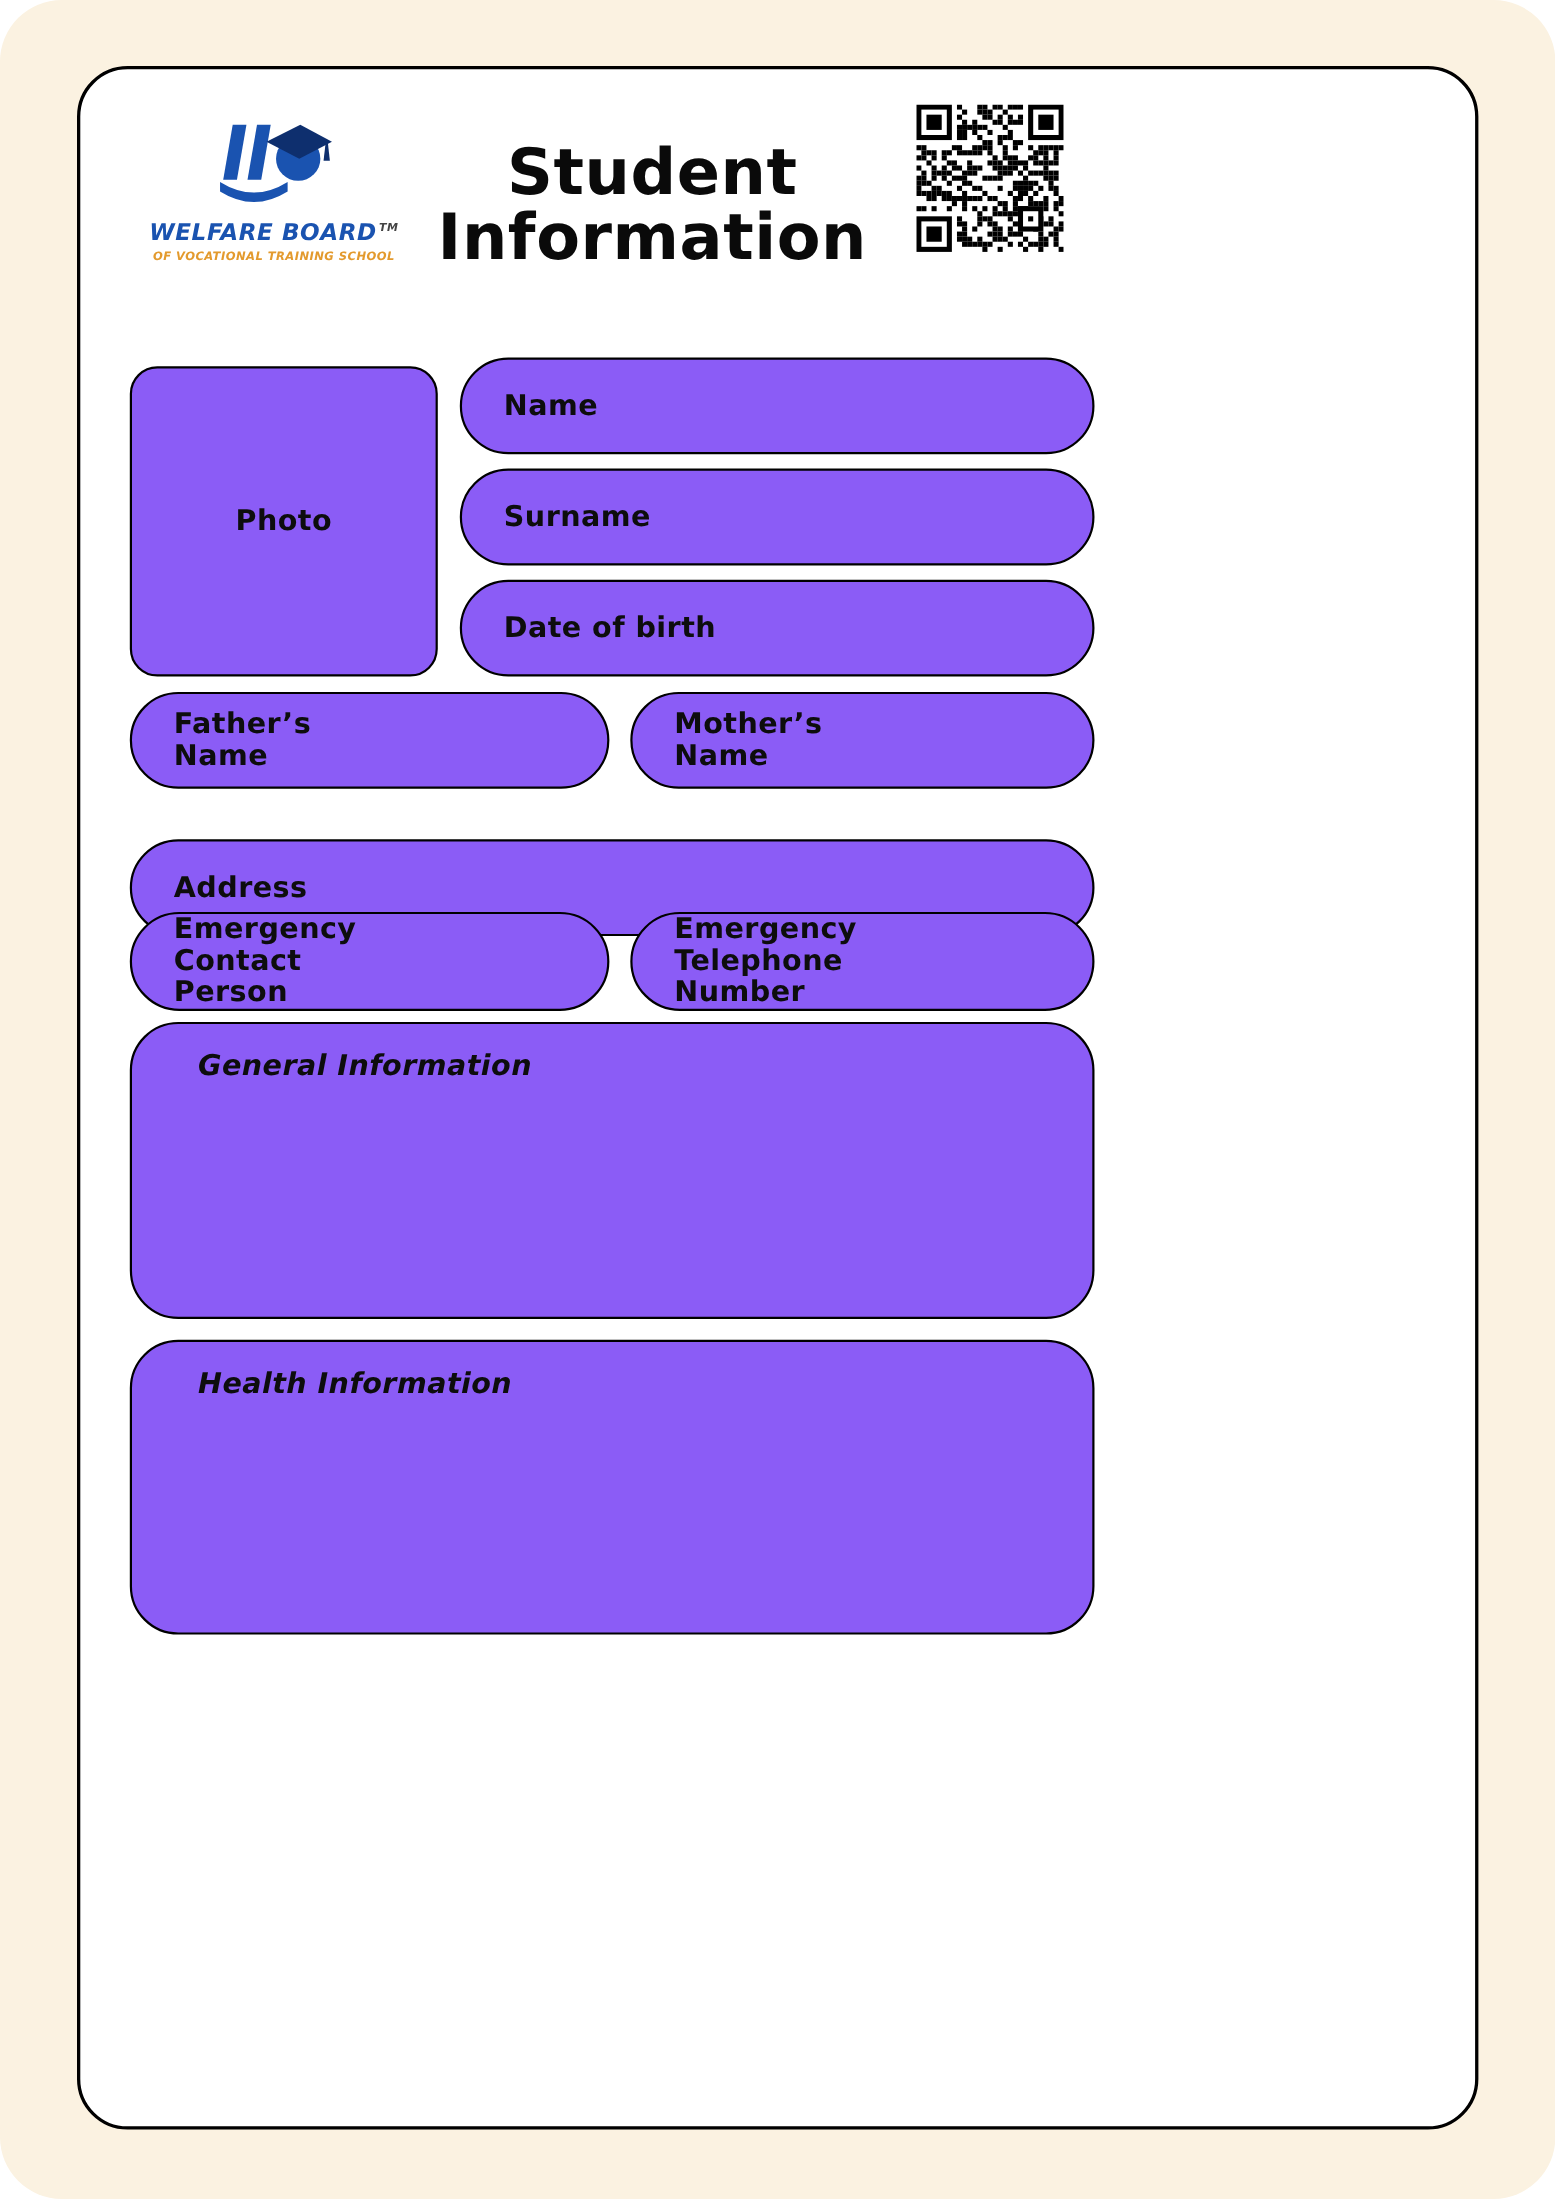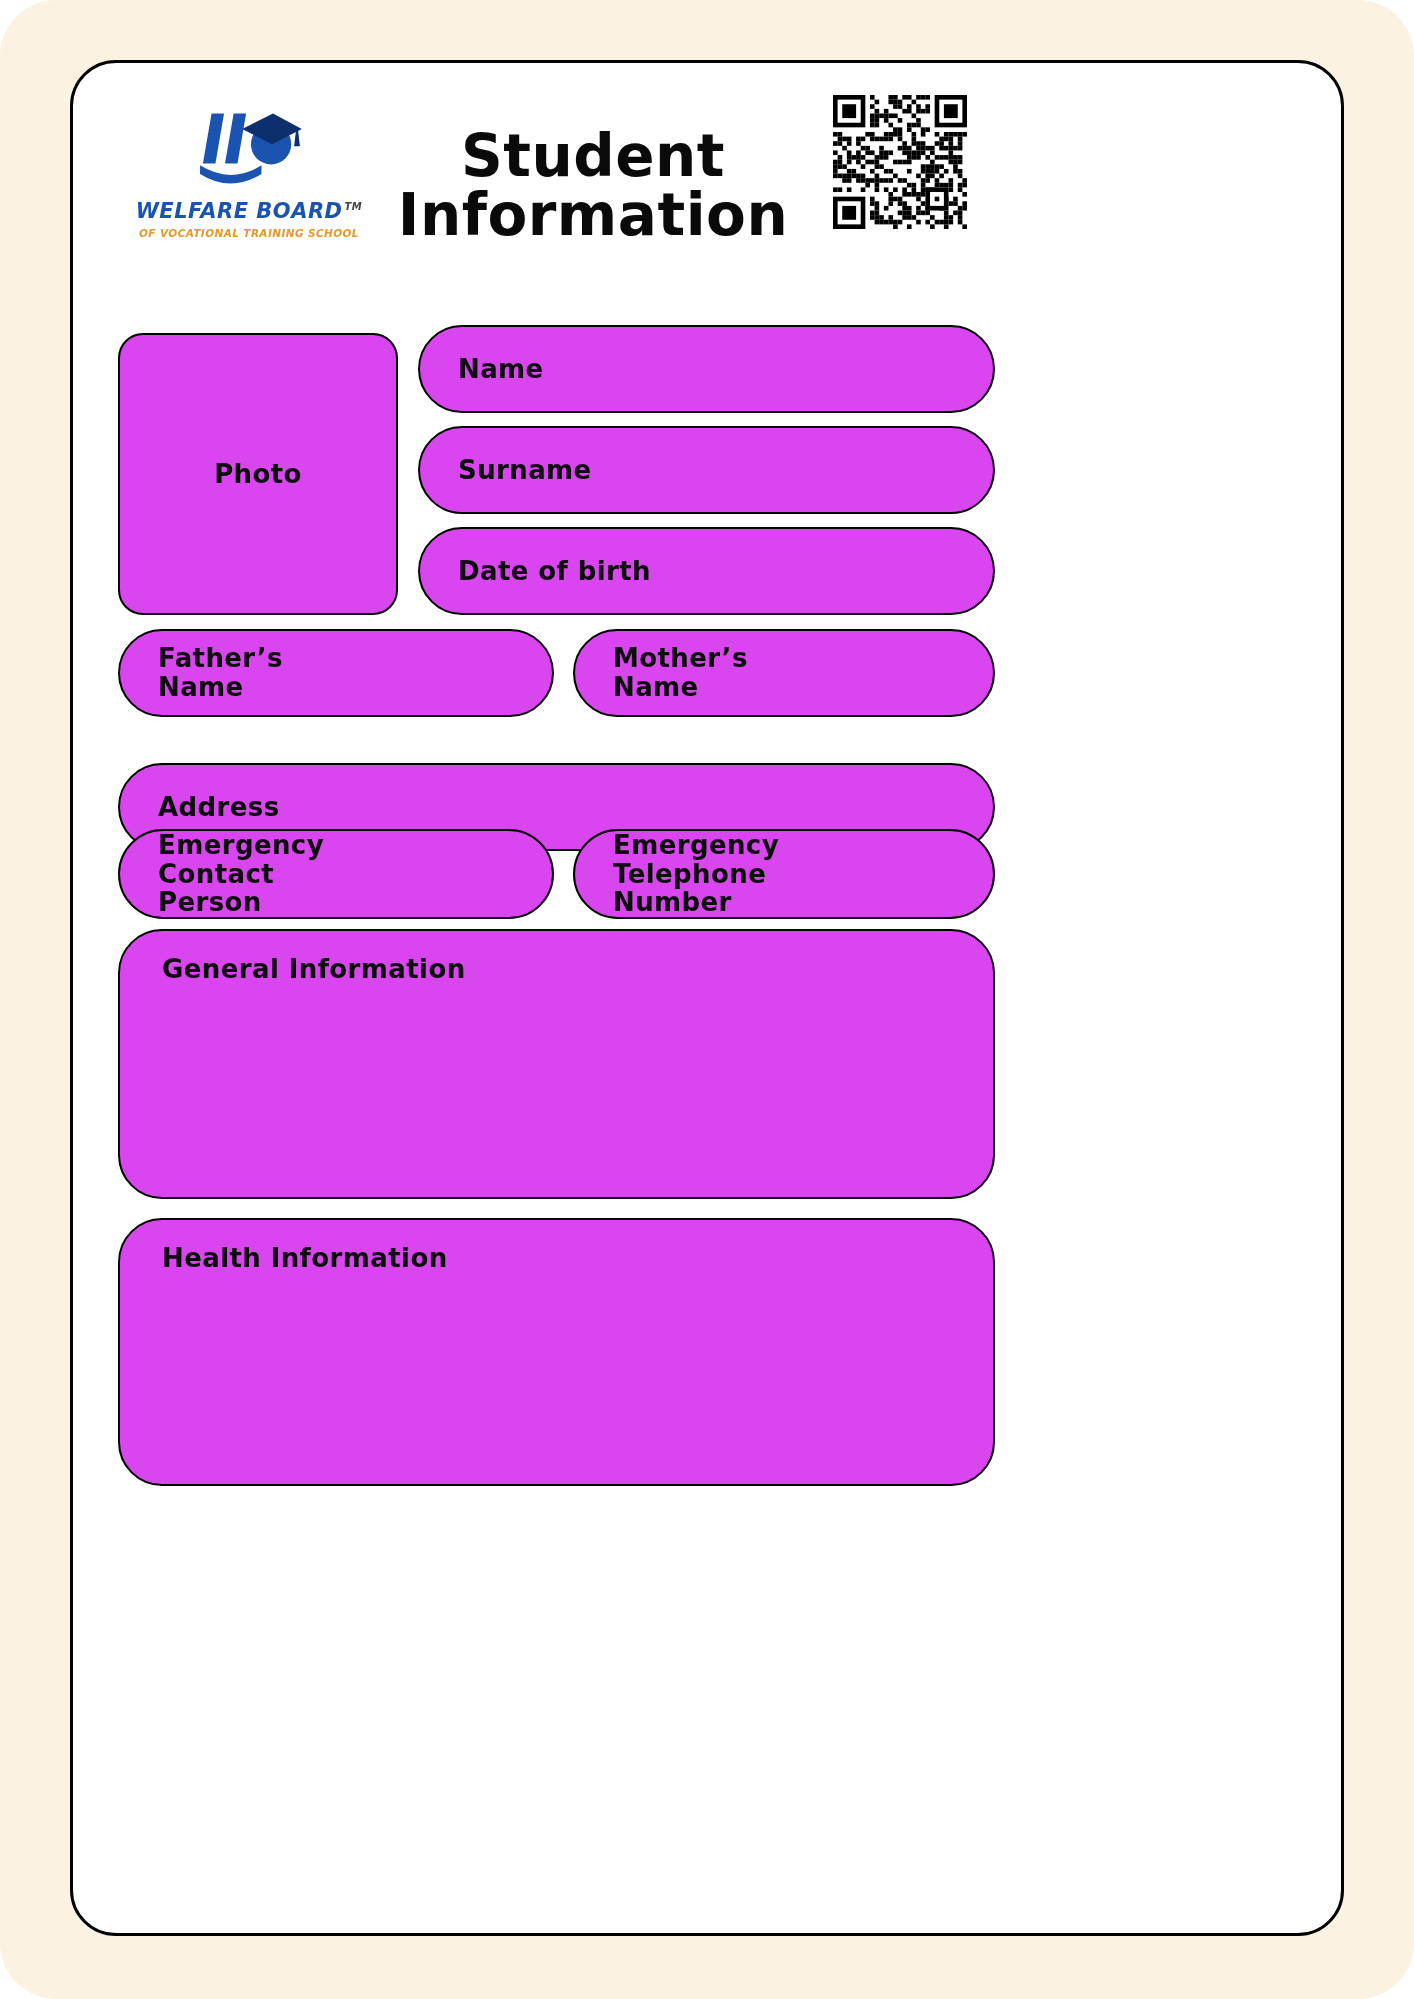--- a/index.html
+++ b/index.html
@@ -55,35 +55,36 @@
   .qr {
     position: absolute; left: 760px; top: 32px;
     width: 134px; height: 134px;
     background: #ffffff;
   }
   .qr svg { display: block; }
 
   
   .slot {
     position: absolute;
-    background: #d946ef;
+    background: #8b5cf6;
     border: 2.5px solid #000000;
   }
   .pill {
     border-radius: 48px;
     display: flex; align-items: center;
     padding-left: 38px; padding-right: 20px;
   }
   .photobox {
     border-radius: 25px;
     display: flex; align-items: center; justify-content: center;
   }
   .bigbox {
     border-radius: 44px;
-    padding: 24px 42px;
+    padding: 24px 60px;
+    font-style: italic;
   }
 
   .label {
     font-size: 26px;
     font-weight: 700;
     letter-spacing: 0.4px;
     line-height: 1.1;
     color: #0d0d0d;
     white-space: pre-line;
   }

